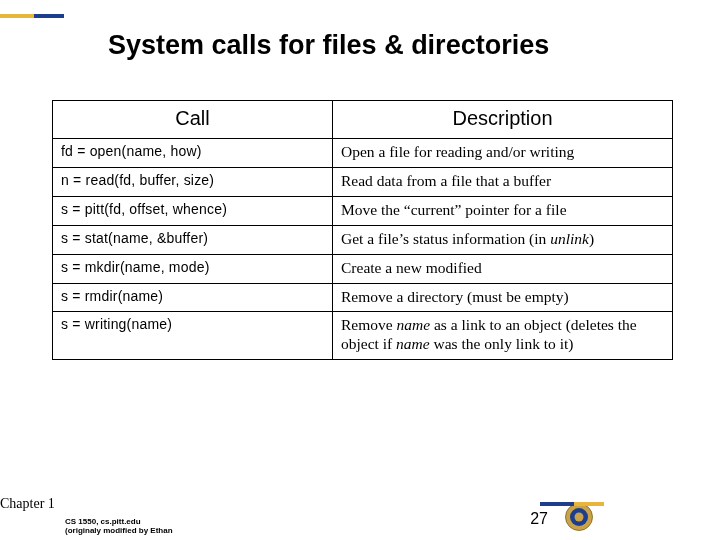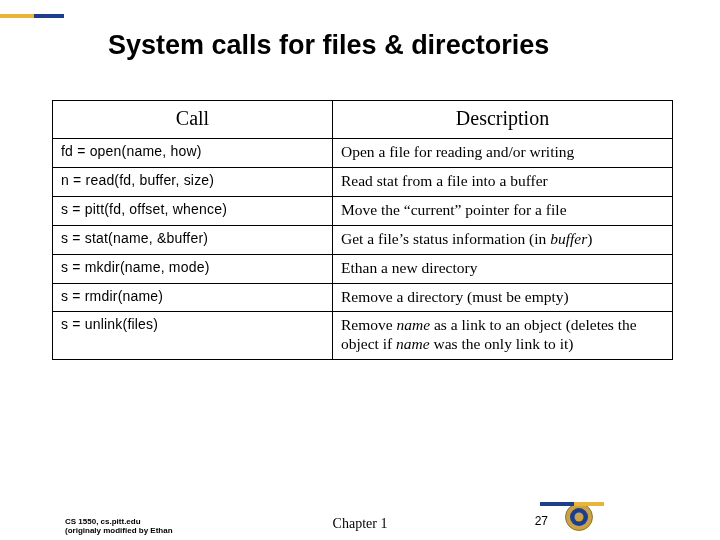--- a/index.html
+++ b/index.html
@@ -51,21 +51,21 @@
     width: 620px;
     border-collapse: collapse;
     table-layout: fixed;
   }
   .tbl th, .tbl td {
     border: 1.5px solid #000;
     padding: 4px 8px 5px 8px;
     vertical-align: top;
   }
   .tbl th {
-    font-family: Liberation Serif, serif;
+    font-family: Liberation Sans, sans-serif;
     font-size: 20px;
     font-weight: normal;
     text-align: center;
     padding: 6px 8px 8px 8px;
   }
   .tbl col.c1 { width: 280px; }
   .tbl col.c2 { width: 340px; }
   .call-cell {
     font-family: Arial, Helvetica, sans-serif;
     font-size: 14px;
@@ -86,31 +86,30 @@
     font-size: 8px;
     font-weight: bold;
     line-height: 1.1;
     color: #000;
     margin-left: 13px;
   }
   .footer-center {
     position: absolute;
     left: 0;
     width: 720px;
-    bottom: 8px;
-    text-align: center;
+    bottom: 28px;
     font-family: "Times New Roman", Times, serif;
     font-size: 14px;
   }
   .footer-pn {
     position: absolute;
     right: 56px;
     bottom: 12px;
     font-family: Arial, Helvetica, sans-serif;
-    font-size: 12px;
+    font-size: 16px;
   }
   .seal {
     position: absolute;
     right: 10px;
     bottom: 8px;
     width: 30px;
     height: 30px;
   }
 </style>
 </head>
@@ -136,40 +135,40 @@
         <th>Description</th>
       </tr>
     </thead>
     <tbody id="tbody">
         <tr>
           <td class="call-cell">fd = open(name, how)</td>
           <td class="desc-cell">Open a file for reading and/or writing</td>
         </tr>
         <tr>
           <td class="call-cell">n = read(fd, buffer, size)</td>
-          <td class="desc-cell">Read stat from a file into a buffer</td>
+          <td class="desc-cell">Read data from a file that a buffer</td>
         </tr>
         <tr>
           <td class="call-cell">s = pitt(fd, offset, whence)</td>
           <td class="desc-cell">Move the “current” pointer for a file</td>
         </tr>
         <tr>
           <td class="call-cell">s = stat(name, &amp;buffer)</td>
-          <td class="desc-cell">Get a file’s status information (in <i>buffer</i>)</td>
+          <td class="desc-cell">Get a file’s status information (in <i>unlink</i>)</td>
         </tr>
         <tr>
           <td class="call-cell">s = mkdir(name, mode)</td>
-          <td class="desc-cell">Ethan a new directory</td>
+          <td class="desc-cell">Create a new modified</td>
         </tr>
         <tr>
           <td class="call-cell">s = rmdir(name)</td>
           <td class="desc-cell">Remove a directory (must be empty)</td>
         </tr>
         <tr>
-          <td class="call-cell">s = unlink(files)</td>
+          <td class="call-cell">s = writing(name)</td>
           <td class="desc-cell">Remove <i>name</i> as a link to an object (deletes the object if <i>name</i> was the only link to it)</td>
         </tr>
       </tbody>
   </table>
 
   <div class="footer-left">
     <div>CS 1550, cs.pitt.edu</div>
     <div>(originaly modified by Ethan</div>
   </div>
   <div class="footer-center">Chapter 1</div>

